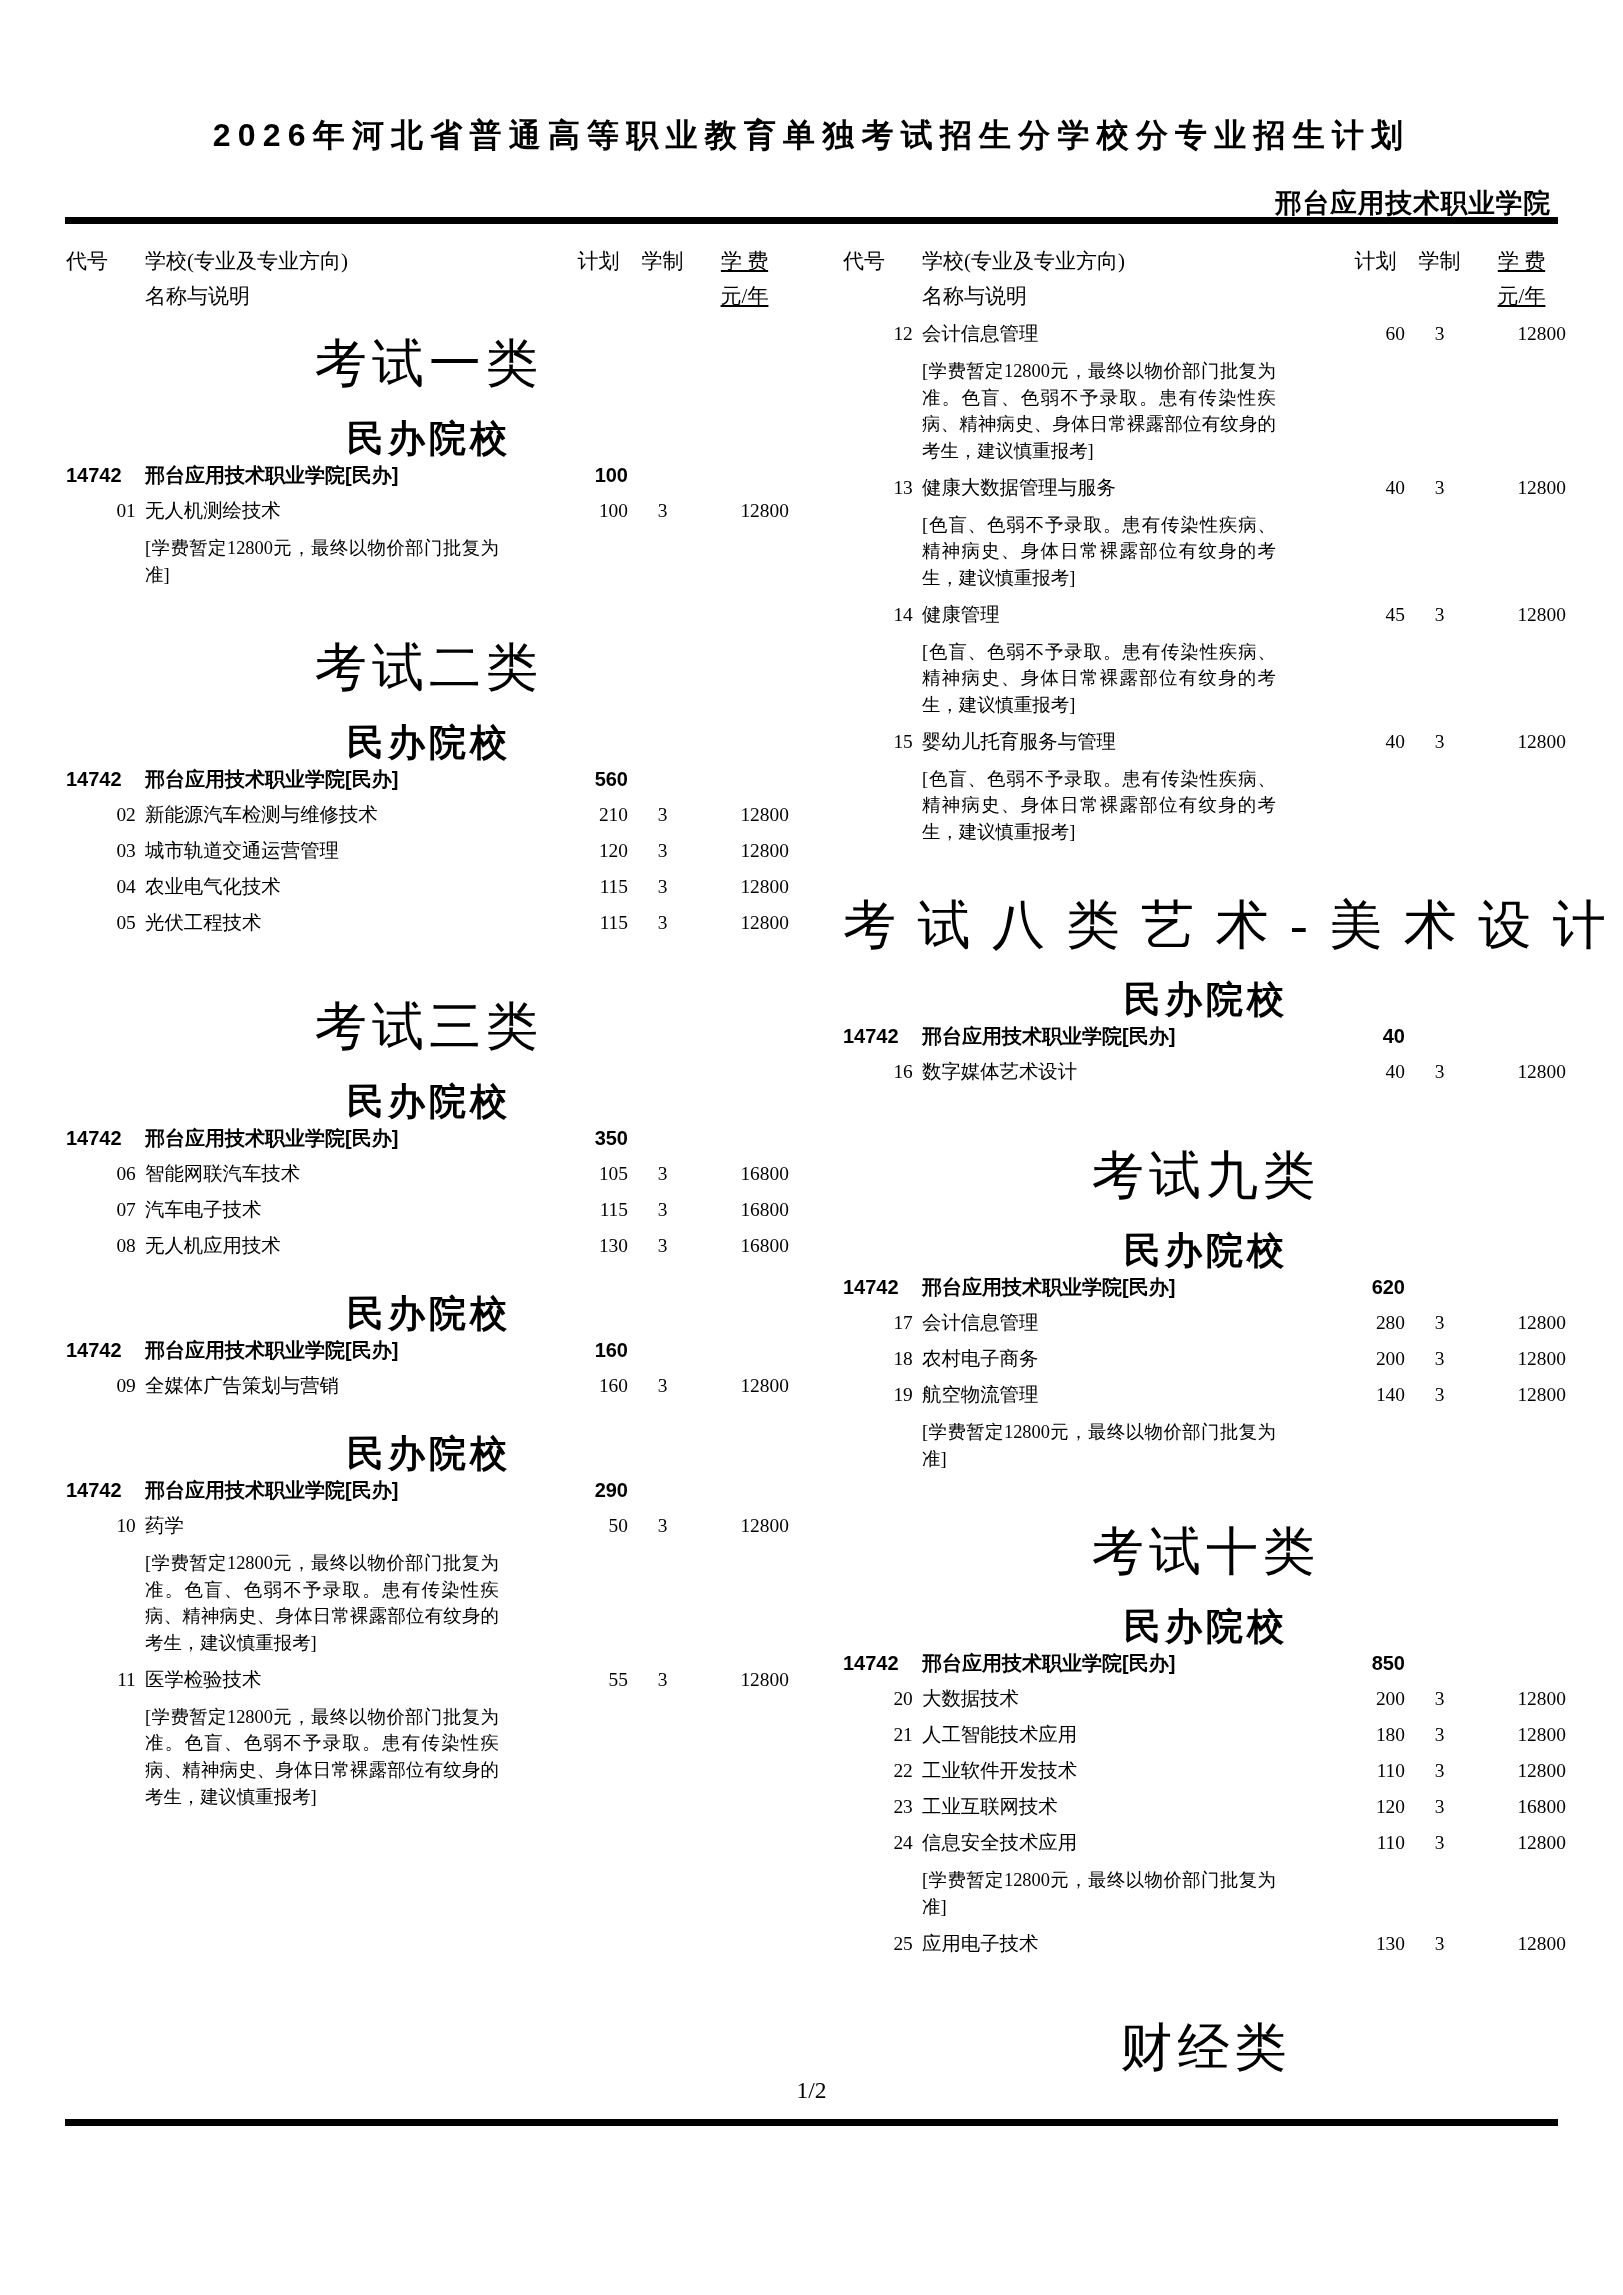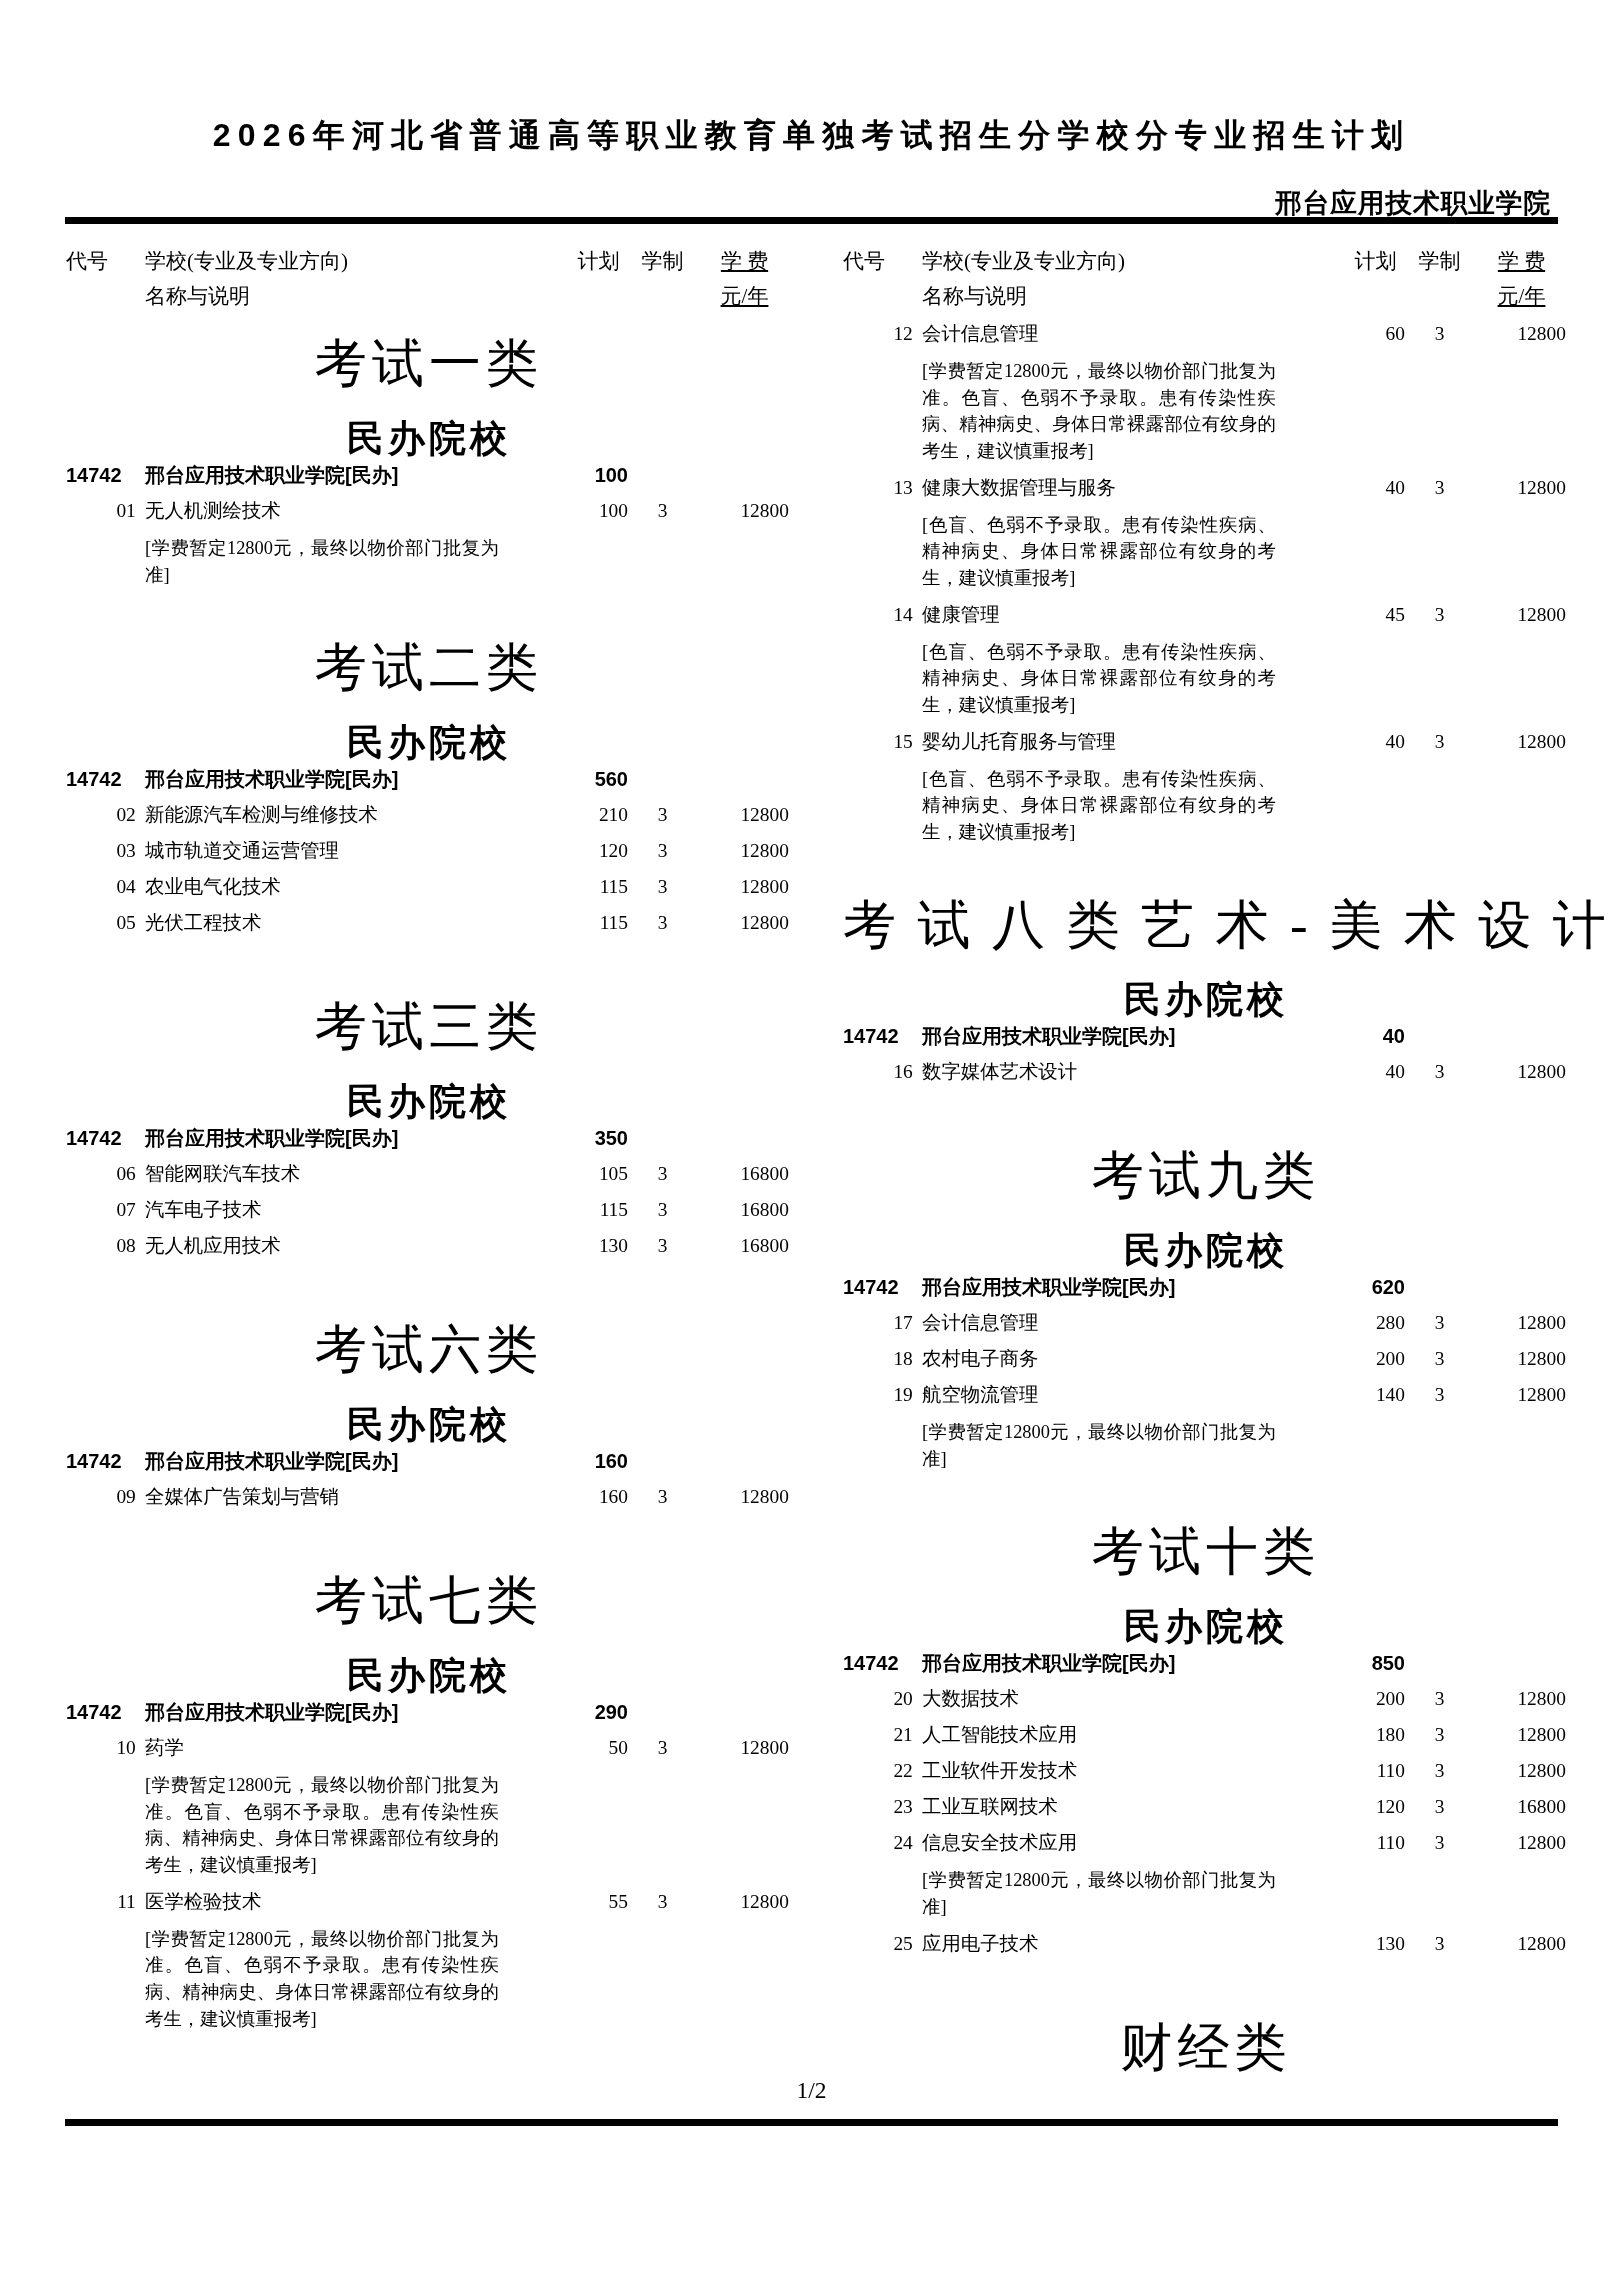--- a/index.html
+++ b/index.html
@@ -199,37 +199,35 @@
         <div class="c-years">3</div>
         <div class="c-fee">16800</div>
       </div>
       <div class="major-row grid5">
         <div class="c-num">08</div>
         <div class="c-name">无人机应用技术</div>
         <div class="c-plan">130</div>
         <div class="c-years">3</div>
         <div class="c-fee">16800</div>
       </div>
-      <div class="category">考试六类</div>
       <div class="subsection">民办院校</div>
       <div class="school-row grid5">
         <div class="c-code">14742</div>
         <div class="c-name">邢台应用技术职业学院[民办]</div>
         <div class="c-plan">160</div>
         <div class="c-years"></div>
         <div class="c-fee"></div>
       </div>
       <div class="major-row grid5">
         <div class="c-num">09</div>
         <div class="c-name">全媒体广告策划与营销</div>
         <div class="c-plan">160</div>
         <div class="c-years">3</div>
         <div class="c-fee">12800</div>
       </div>
-      <div class="category">考试七类</div>
       <div class="subsection">民办院校</div>
       <div class="school-row grid5">
         <div class="c-code">14742</div>
         <div class="c-name">邢台应用技术职业学院[民办]</div>
         <div class="c-plan">290</div>
         <div class="c-years"></div>
         <div class="c-fee"></div>
       </div>
       <div class="major-row grid5">
         <div class="c-num">10</div>

